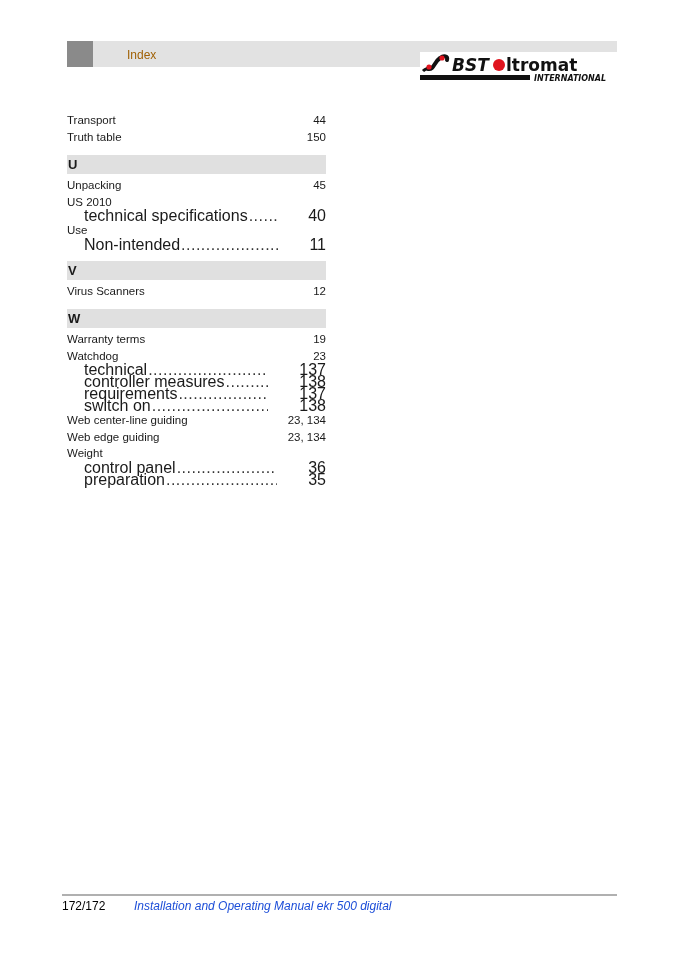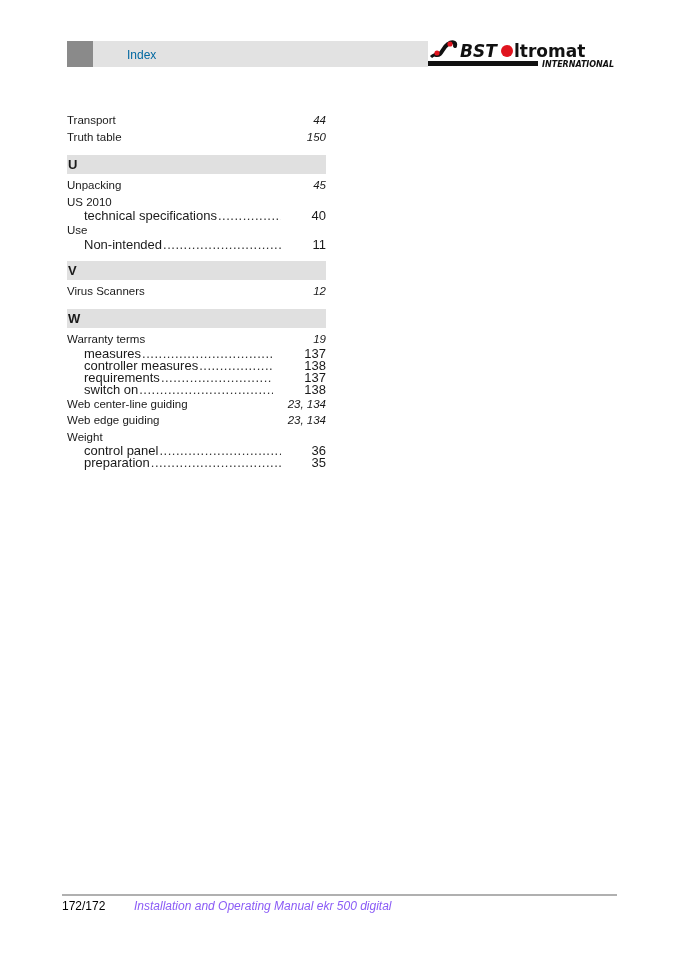--- a/index.html
+++ b/index.html
@@ -10,39 +10,38 @@
     }
     .header-band {
       position: absolute; left: 67px; top: 41px; width: 550px; height: 26px;
       background: #e2e2e2;
     }
     .header-square {
       position: absolute; left: 67px; top: 41px; width: 26px; height: 26px;
       background: #8a8a8a;
     }
     .header-title {
-      position: absolute; left: 127px; top: 48px; font-size: 12px; color: #0369a1;
+      position: absolute; left: 127px; top: 48px; font-size: 12px; color: #a16207;
     }
     .logo {
-      position: absolute; left: 420px; top: 38px; width: 200px; height: 34px;
+      position: absolute; left: 420px; top: 52px; width: 200px; height: 34px;
       background: #ffffff;
-      margin-left: 8px;
     }
     .logo svg { display: block; }
 
     .index-col {
       position: absolute; left: 67px; top: 112px; width: 259px;
     }
     .entry {
       display: flex; justify-content: space-between; align-items: flex-end;
       font-size: 11.5px; line-height: 16.5px;
     }
-    .entry .pages { text-align: right; font-style: italic; }
+    .entry .pages { text-align: right; }
     .sub {
-      display: flex; align-items: flex-end; font-size: 13px; line-height: 12px;
+      display: flex; align-items: flex-end; font-size: 16px; line-height: 12px;
       padding-left: 17px;
     }
     .sub .label { white-space: nowrap; }
     .sub .dots {
       flex: 1; overflow: hidden; white-space: nowrap; margin: 0 3px 0 1px;
       letter-spacing: 0.5px; color: #333;
     }
     .sub .dots::before {
       content: "................................................................................................................................................";
     }
@@ -53,21 +52,21 @@
     }
 
     .footer-line {
       position: absolute; left: 62px; top: 894px; width: 555px; height: 2px;
       background: #b0b0b0;
     }
     .footer-page {
       position: absolute; left: 62px; top: 899px; font-size: 12px; color: #000000;
     }
     .footer-title {
-      position: absolute; left: 134px; top: 899px; font-size: 12px; font-style: italic; color: #8b5cf6;
+      position: absolute; left: 134px; top: 899px; font-size: 12px; font-style: italic; color: #1d4ed8;
     }
   </style>
 </head>
 <body>
 
 <div class="header-band"></div>
 <div class="header-square"></div>
 <div class="header-title">Index</div>
 
 <div class="logo">
@@ -121,22 +120,26 @@
   <div class="entry">
     <span>Virus Scanners</span>
     <span class="pages">12</span>
   </div>
 
   <div class="letter-band">W</div>
   <div class="entry">
     <span>Warranty terms</span>
     <span class="pages">19</span>
   </div>
+  <div class="entry">
+    <span>Watchdog</span>
+    <span class="pages">23</span>
+  </div>
   <div class="sub">
-    <span class="label">measures</span>
+    <span class="label">technical</span>
     <span class="dots"></span>
     <span class="pages">137</span>
   </div>
   <div class="sub">
     <span class="label">controller measures</span>
     <span class="dots"></span>
     <span class="pages">138</span>
   </div>
   <div class="sub">
     <span class="label">requirements</span>

